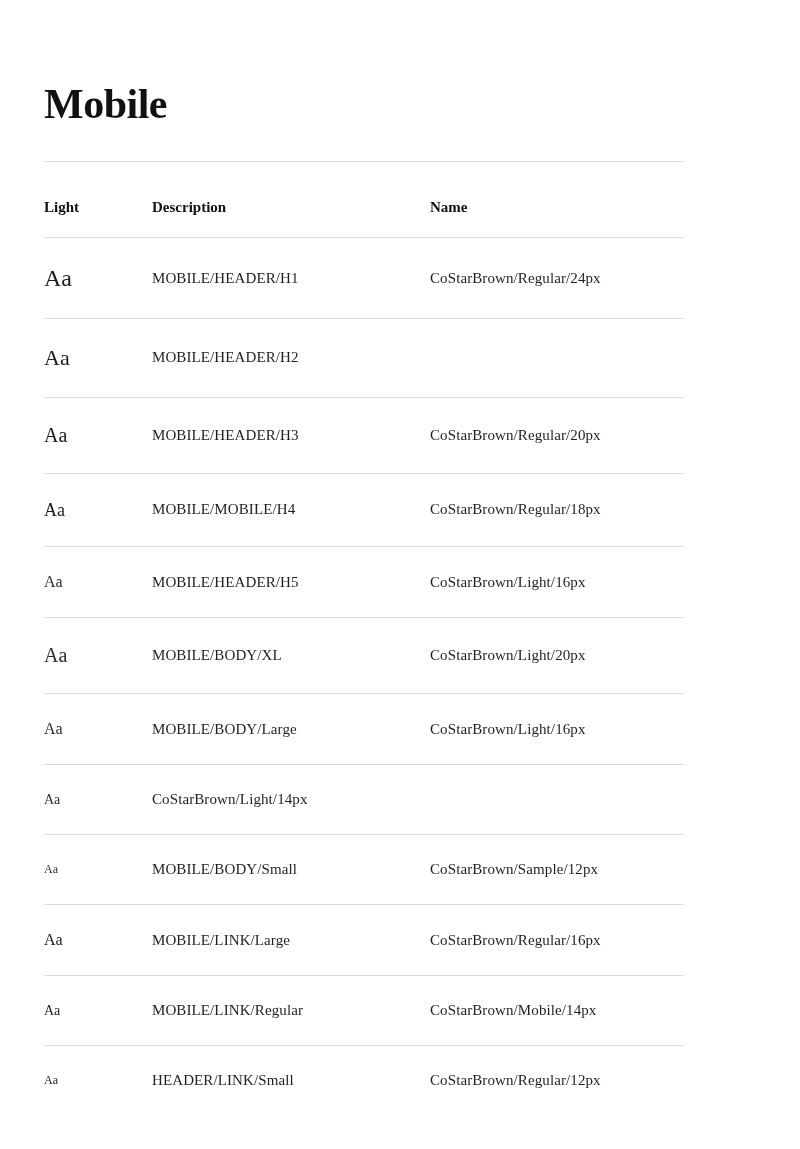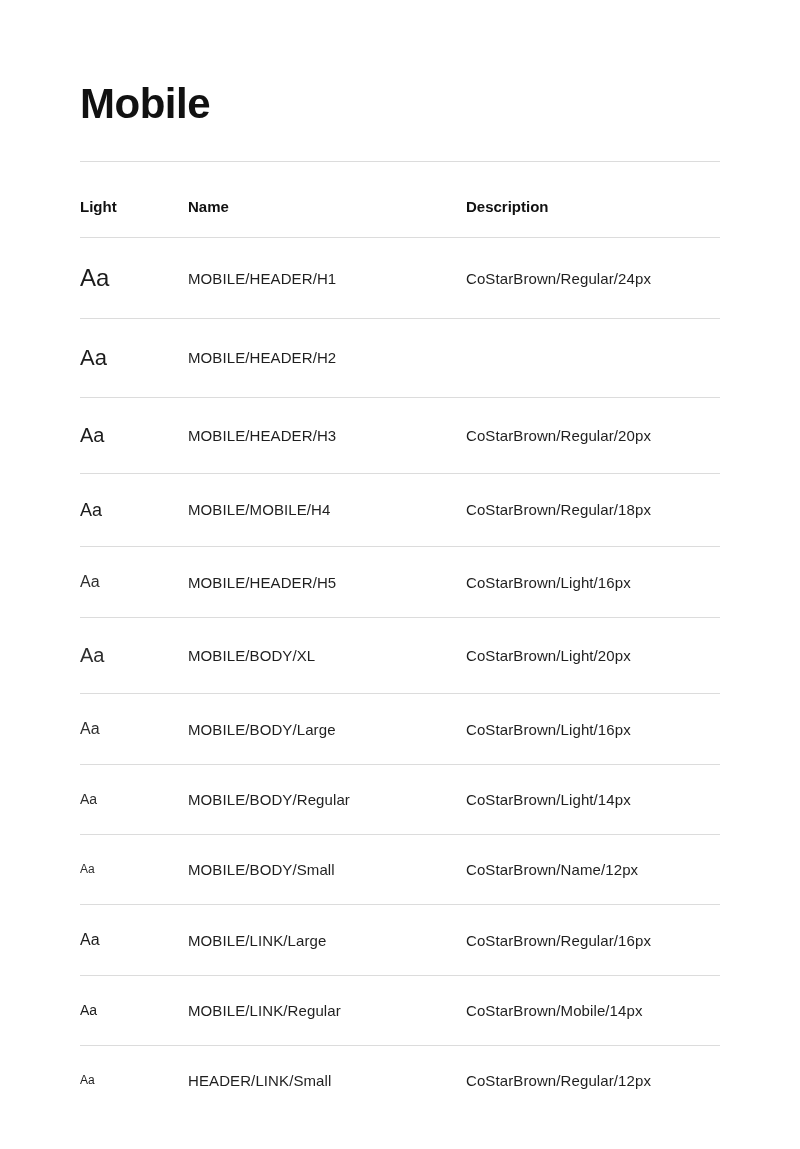--- a/index.html
+++ b/index.html
@@ -8,21 +8,22 @@
     background: #ffffff;
     font-family: "Liberation Sans", "DejaVu Sans", sans-serif;
   }
   body {
     height: 1149px;
     overflow: hidden;
     color: #1c1c1c;
   }
   .page {
     width: 640px;
-    margin: 0 80px;
+    margin: 0 44px;
+    font-family: Liberation Serif, serif;
   }
   h1.page-title {
     margin-top: 80px;
     font-size: 42px;
     line-height: 48px;
     font-weight: 700;
     letter-spacing: -0.5px;
     color: #111111;
   }
   .rule {
@@ -74,22 +75,22 @@
 </head>
 <body>
 
 <div class="page">
   <h1 class="page-title">Mobile</h1>
 
   <div class="rule"></div>
 
   <div class="grid-row thead">
     <div class="th">Light</div>
+    <div class="th">Description</div>
     <div class="th">Name</div>
-    <div class="th">Description</div>
   </div>
 
   <div id="rows">
   <div class="grid-row row">
     <div class="cell-sample regular" style="font-size: 24px;">Aa</div>
     <div class="cell-name">MOBILE/HEADER/H1</div>
     <div class="cell-desc">CoStarBrown/Regular/24px</div>
   </div>
 
   <div class="grid-row row">
@@ -122,28 +123,27 @@
   </div>
 
   <div class="grid-row row">
     <div class="cell-sample light" style="font-size: 16px;">Aa</div>
     <div class="cell-name">MOBILE/BODY/Large</div>
     <div class="cell-desc">CoStarBrown/Light/16px</div>
   </div>
 
   <div class="grid-row row">
     <div class="cell-sample light" style="font-size: 14px;">Aa</div>
-    <div class="cell-name">MOBILE/BODY/Regular</div>
     <div class="cell-desc">CoStarBrown/Light/14px</div>
   </div>
 
   <div class="grid-row row">
     <div class="cell-sample light" style="font-size: 12px;">Aa</div>
     <div class="cell-name">MOBILE/BODY/Small</div>
-    <div class="cell-desc">CoStarBrown/Name/12px</div>
+    <div class="cell-desc">CoStarBrown/Sample/12px</div>
   </div>
 
   <div class="grid-row row">
     <div class="cell-sample regular" style="font-size: 16px;">Aa</div>
     <div class="cell-name">MOBILE/LINK/Large</div>
     <div class="cell-desc">CoStarBrown/Regular/16px</div>
   </div>
 
   <div class="grid-row row">
     <div class="cell-sample regular" style="font-size: 14px;">Aa</div>

